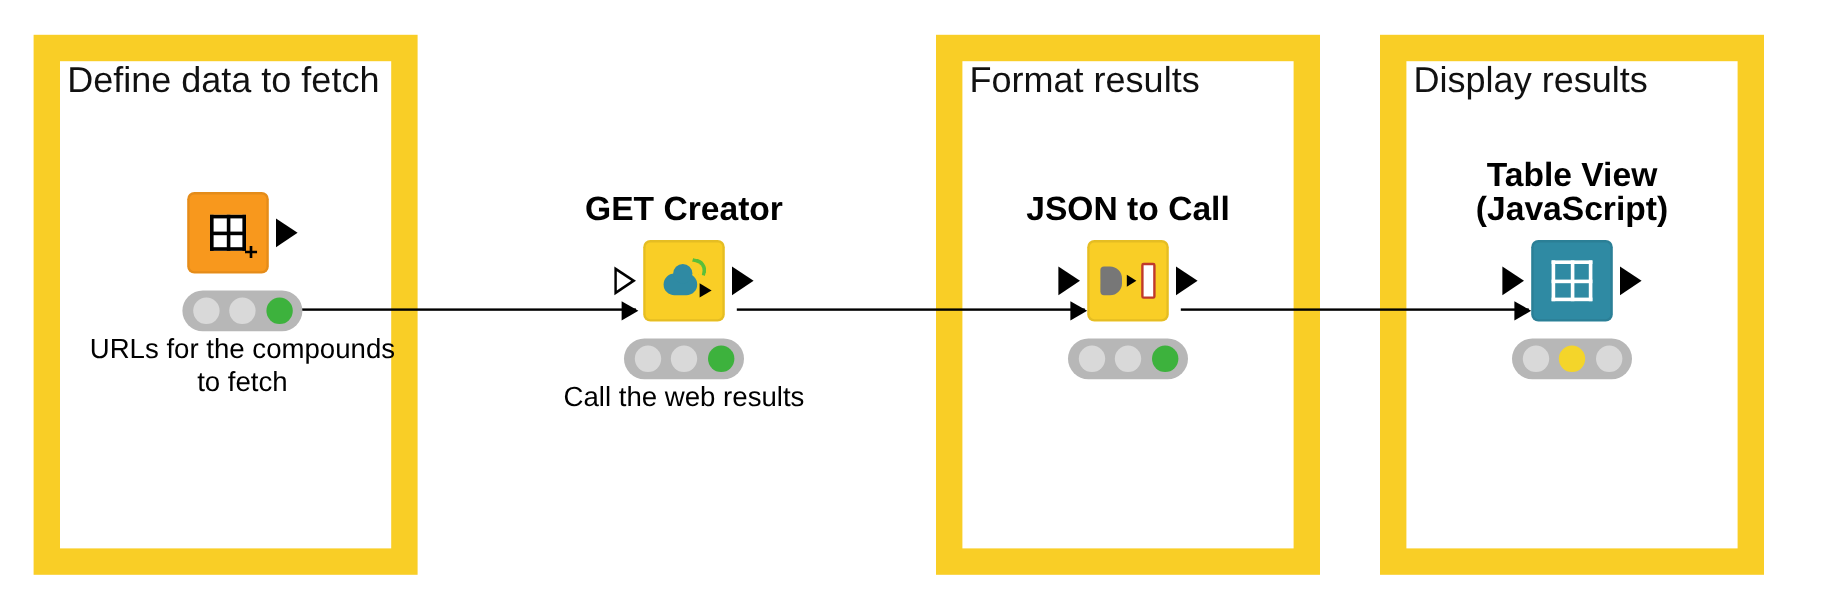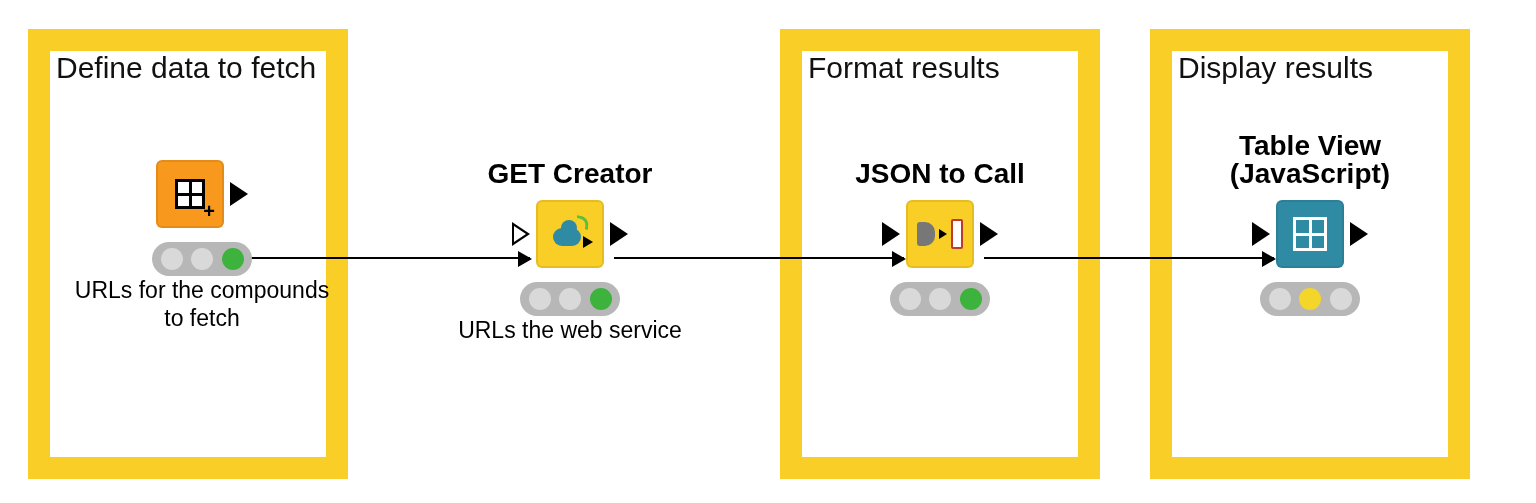--- a/index.html
+++ b/index.html
@@ -214,21 +214,21 @@
             <div class="arr"></div>
         </div>
       </div>
       <div class="port out"></div>
     </div>
     <div class="status">
       <div class="dot"></div>
         <div class="dot"></div>
         <div class="dot on-green"></div>
     </div>
-    <div class="node-caption">URLs the web service</div>
+    <div class="node-caption">Call the web results</div>
   </div>
 
   <div class="node" style="left:810px;top:160px">
     <div class="node-name">JSON to Call</div>
     <div class="tile-row">
       <div class="port in"></div>
       <div class="tile yellow">
         <div class="ic-json">
           <div class="badge"></div>
             <div class="arrow"></div>

